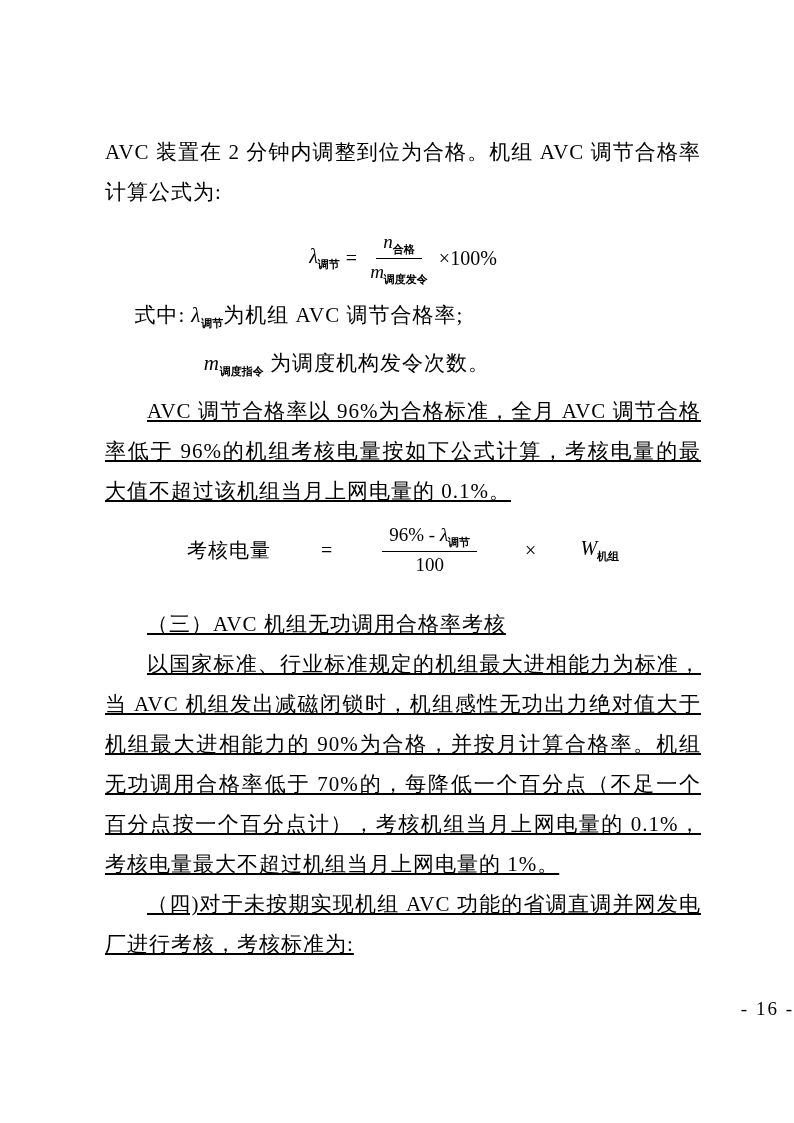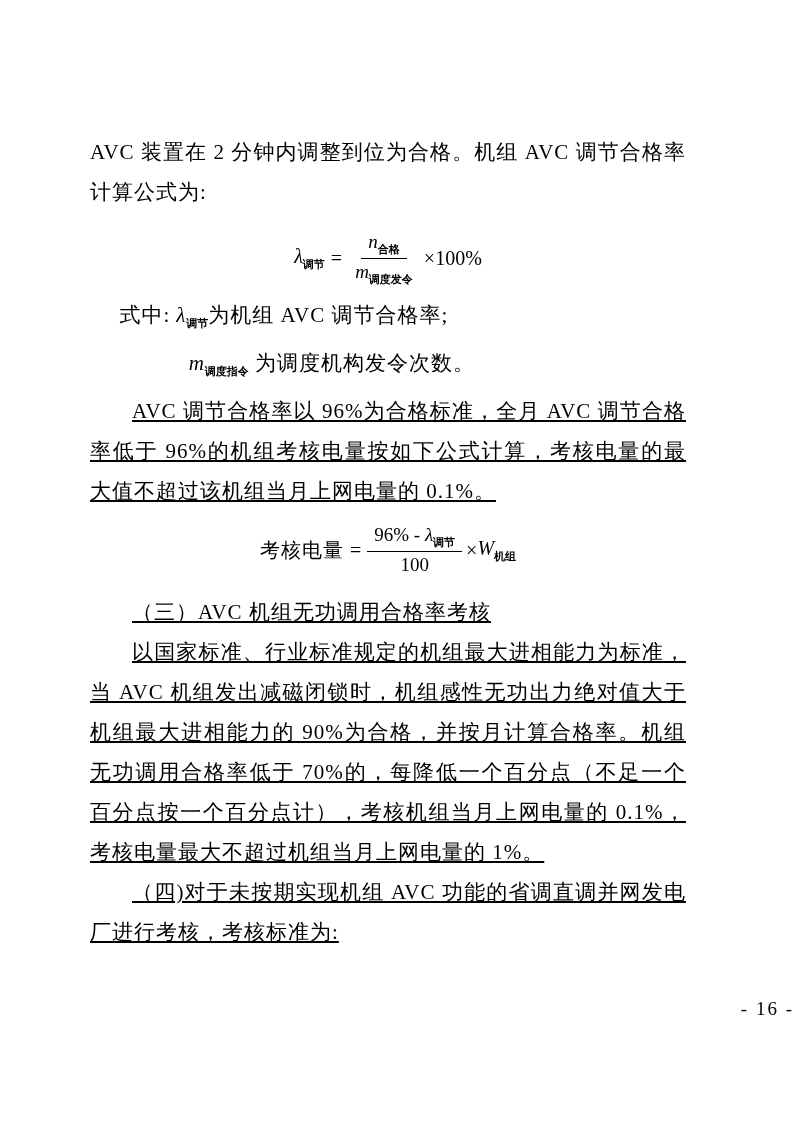--- a/index.html
+++ b/index.html
@@ -10,21 +10,21 @@
     width: 794px;
     height: 1123px;
     background: #ffffff;
     color: #000000;
     font-family: "Liberation Serif", "DejaVu Serif", serif;
     position: relative;
     overflow: hidden;
   }
   .page-inner {
     position: absolute;
-    left: 90px;
+    left: 105px;
     top: 132px;
     width: 596px;
   }
   .para {
     font-size: 21px;
     line-height: 40px;
     letter-spacing: 1px;
     text-align: justify;
     text-justify: inter-ideograph;
     margin: 0;
@@ -35,21 +35,21 @@
 
   
   .formula {
     display: flex;
     justify-content: center;
     align-items: center;
     margin: 20px 0 10px 0;
     font-size: 20px;
     letter-spacing: 0;
   }
-  .formula2 { margin: 14px 0 16px 0; }
+  .formula2 { margin: 14px 0 28px 0; gap: 44px; }
   .f-var {
     font-style: italic;
     font-family: "Liberation Serif", "DejaVu Serif", serif;
   }
   .f-sub {
     font-size: 11px;
     font-style: normal;
     vertical-align: -5px;
     letter-spacing: 0;
     font-weight: bold;

